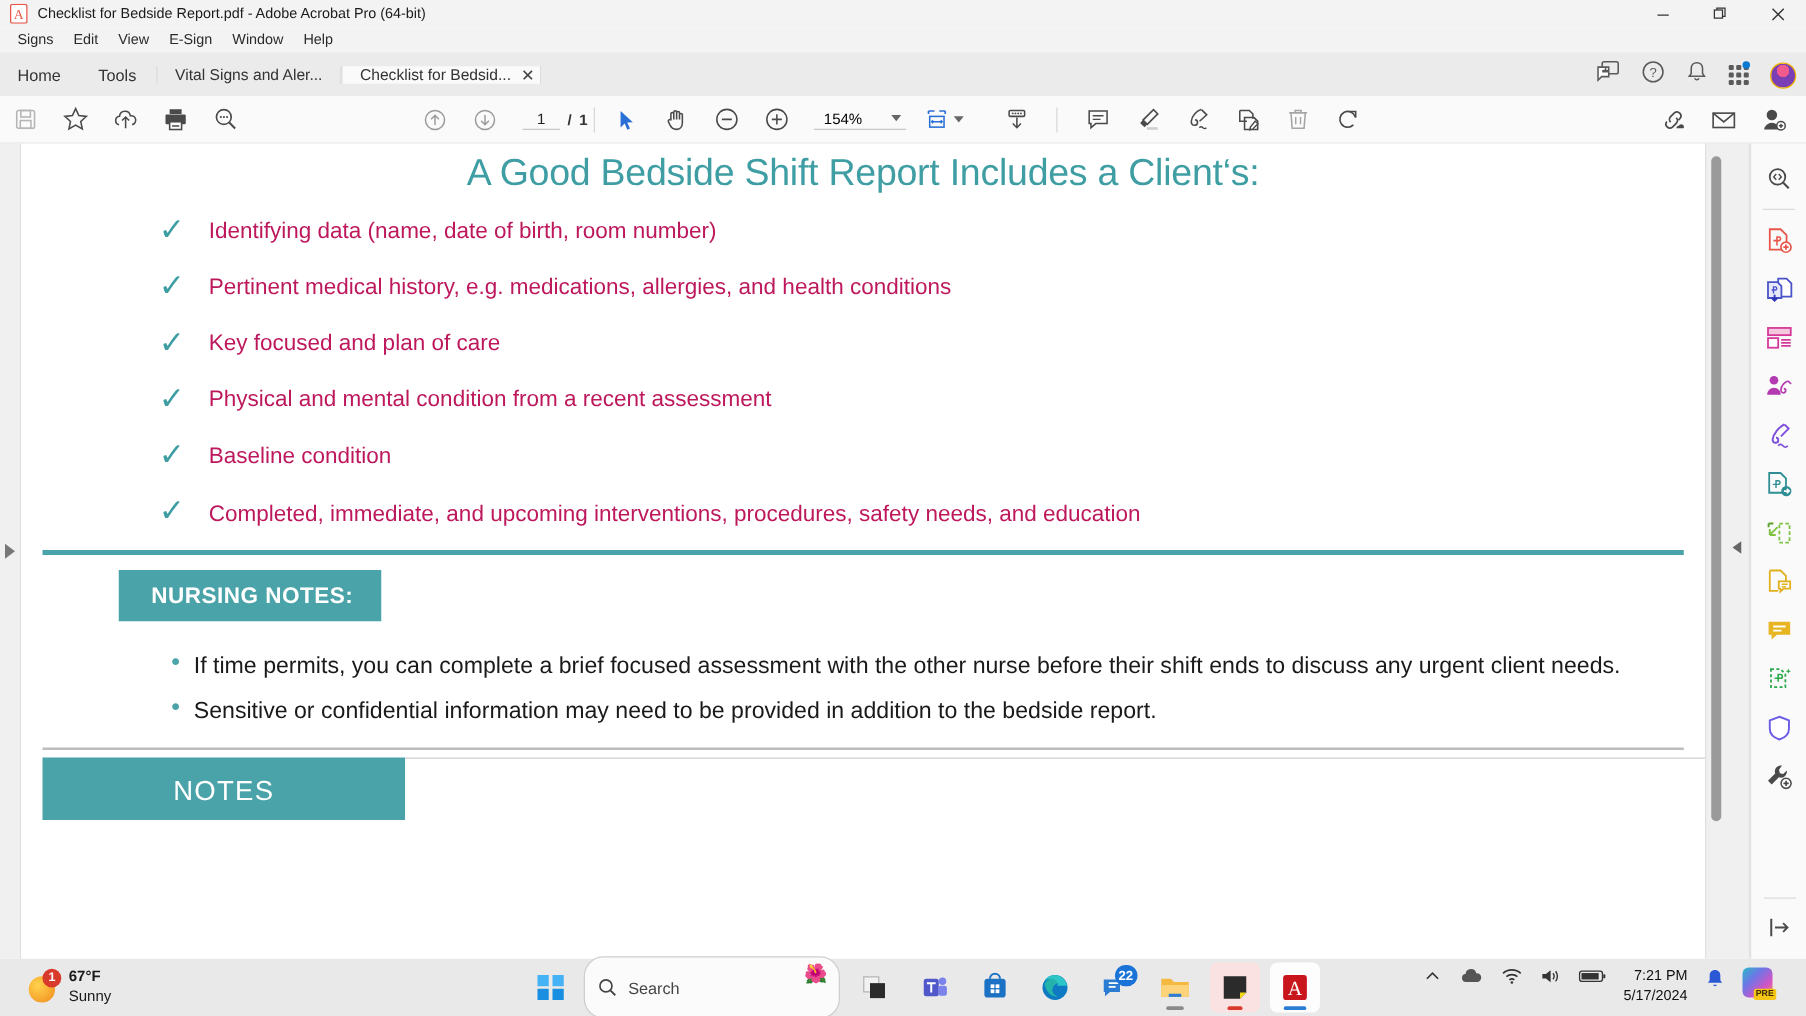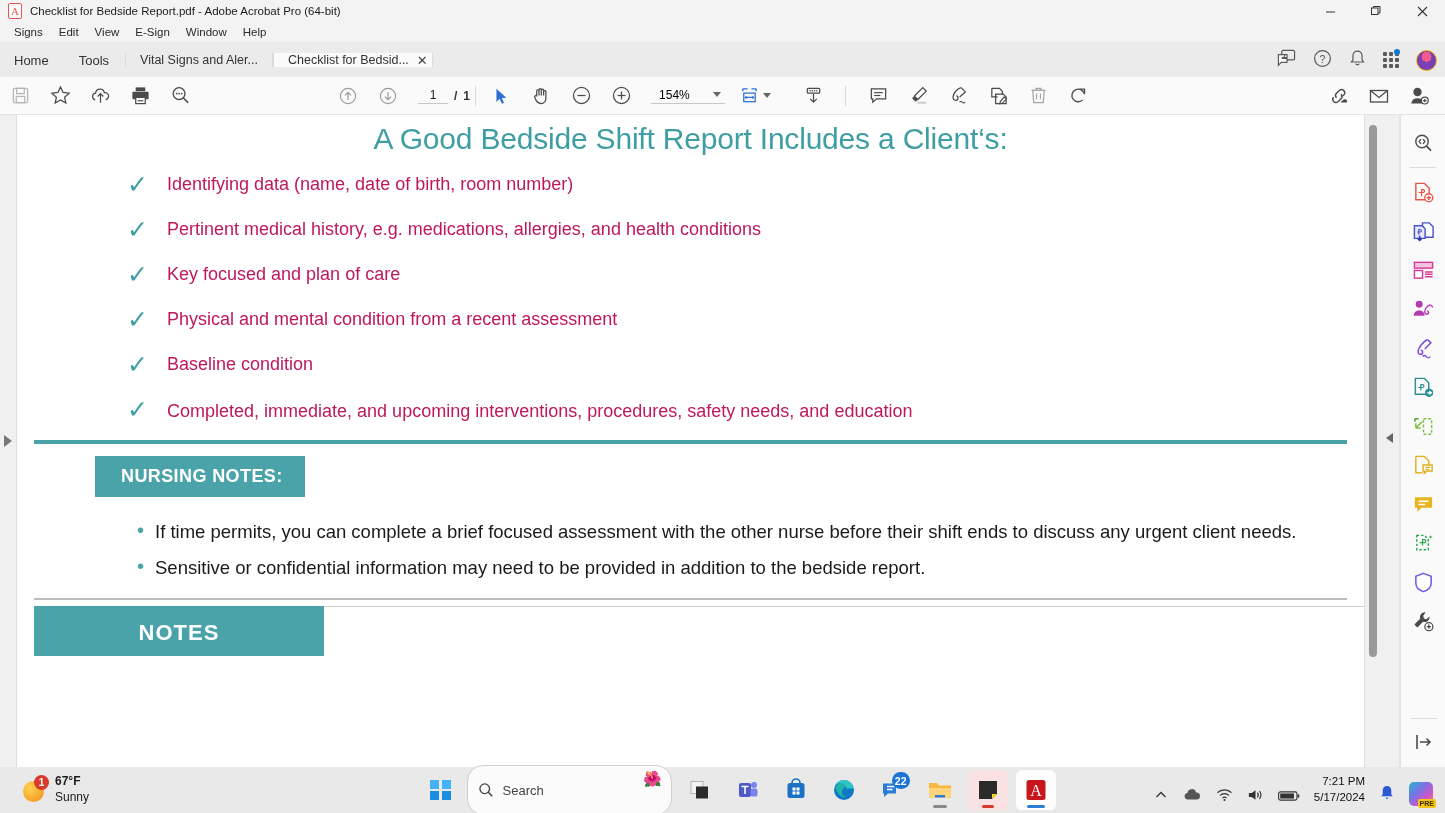--- a/index.html
+++ b/index.html
@@ -138,21 +138,21 @@
     font-size: 18px; font-weight: bold; letter-spacing: 0.4px;
     padding: 10px 22px 10px 26px; margin-left: 78px; margin-top: 12px;
   }
   .note-list { margin-top: 22px; padding-left: 120px; padding-right: 60px; }
   .note-row { display: flex; align-items: flex-start; margin-bottom: 10px; }
   .note-bullet { color: #4aa3a8; font-size: 20px; line-height: 1.1; width: 18px; flex: none; }
   .note-text { font-size: 18.5px; color: #1a1a1a; line-height: 1.38; }
   .thin-rule { height: 2px; background: #bdbdbd; margin: 18px 17px 0 17px; }
   .notes2-wrap { display: flex; margin-top: 6px; margin-left: 17px; }
   .notes2-banner {
-    background: #4aa3a8; color: #fff; font-size: 22px; font-weight: bold;
+    background: #4aa3a8; color: #fff; font-size: 22px; font-weight: normal;
     letter-spacing: 1px; padding: 14px 0 10px 0; width: 290px; text-align: center;
   }
   .notes2-field { flex: 1; background: #fff; border-top: 1px solid #d0d0d0; }
 
   
   .vscroll {
     width: 16px; background: #f0f0f0; border-left: 1px solid #e0e0e0;
     position: relative; flex: none;
   }
   .vthumb {
@@ -210,21 +210,21 @@
   .flower { position: absolute; right: 8px; top: 4px; font-size: 15px; }
   .tb-app { width: 40px; height: 40px; display: flex; align-items: center; justify-content: center; position: relative; }
   .tb-app .under { position: absolute; bottom: 2px; width: 14px; height: 3px; border-radius: 2px; background: #8a8a8a; }
   .tb-app.active-pdf { background: #fdfdfd; border-radius: 6px; }
   .tb-app.active-note { background: #fbe2e2; border-radius: 6px; }
   .count-badge {
     position: absolute; right: 2px; top: 2px; min-width: 17px; height: 17px; border-radius: 9px;
     background: #1a73d6; color: #fff; font-size: 10.5px; font-weight: bold;
     display: flex; align-items: center; justify-content: center; padding: 0 3px;
   }
-  .tray { position: absolute; right: 0; display: flex; align-items: flex-end; gap: 14px; padding-right: 12px; }
+  .tray { position: absolute; right: 15px; display: flex; align-items: flex-start; gap: 14px; padding-right: 12px; }
   .clock { font-size: 11.5px; color: #101010; text-align: right; line-height: 1.35; }
   .copilot {
     width: 24px; height: 24px; border-radius: 5px; position: relative;
     background: linear-gradient(135deg,#2ab7c9 0%,#6e77e6 35%,#d253c6 70%,#f4a04b 100%);
   }
   .pre-tag {
     position: absolute; bottom: -2px; right: -3px; background: #f5c518; color: #3a2c00;
     font-size: 7px; font-weight: bold; padding: 1px 2px; border-radius: 2px;
   }
 </style>

